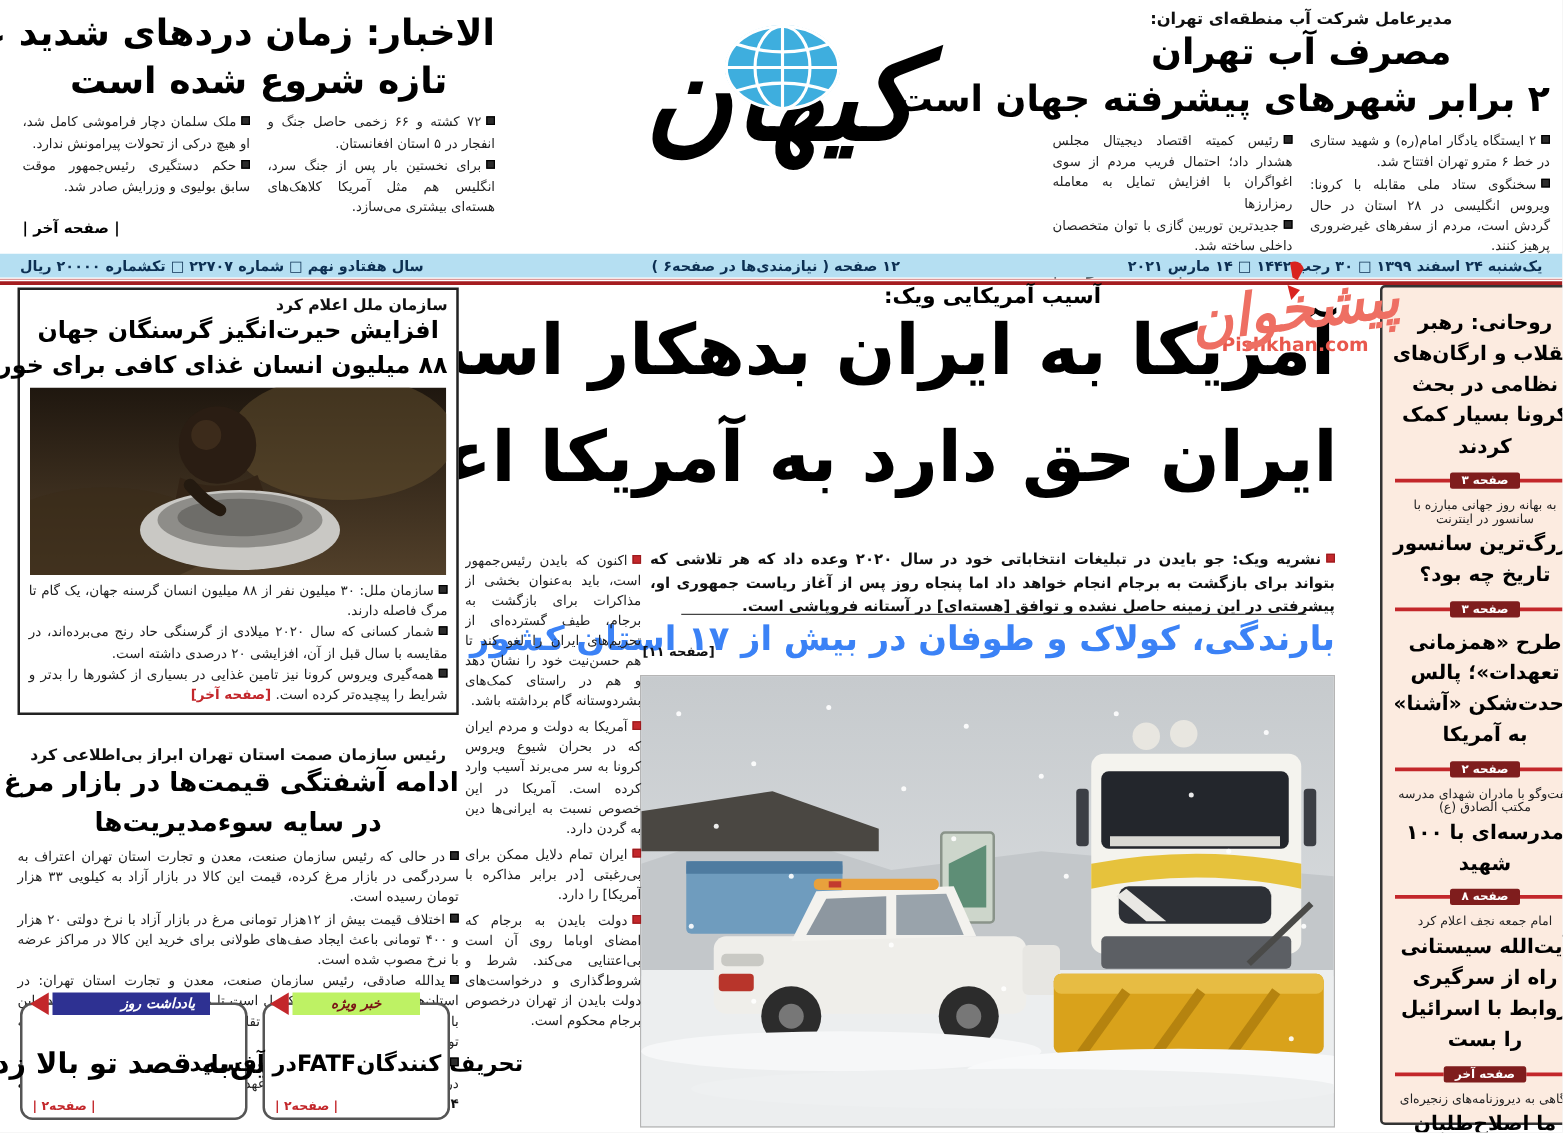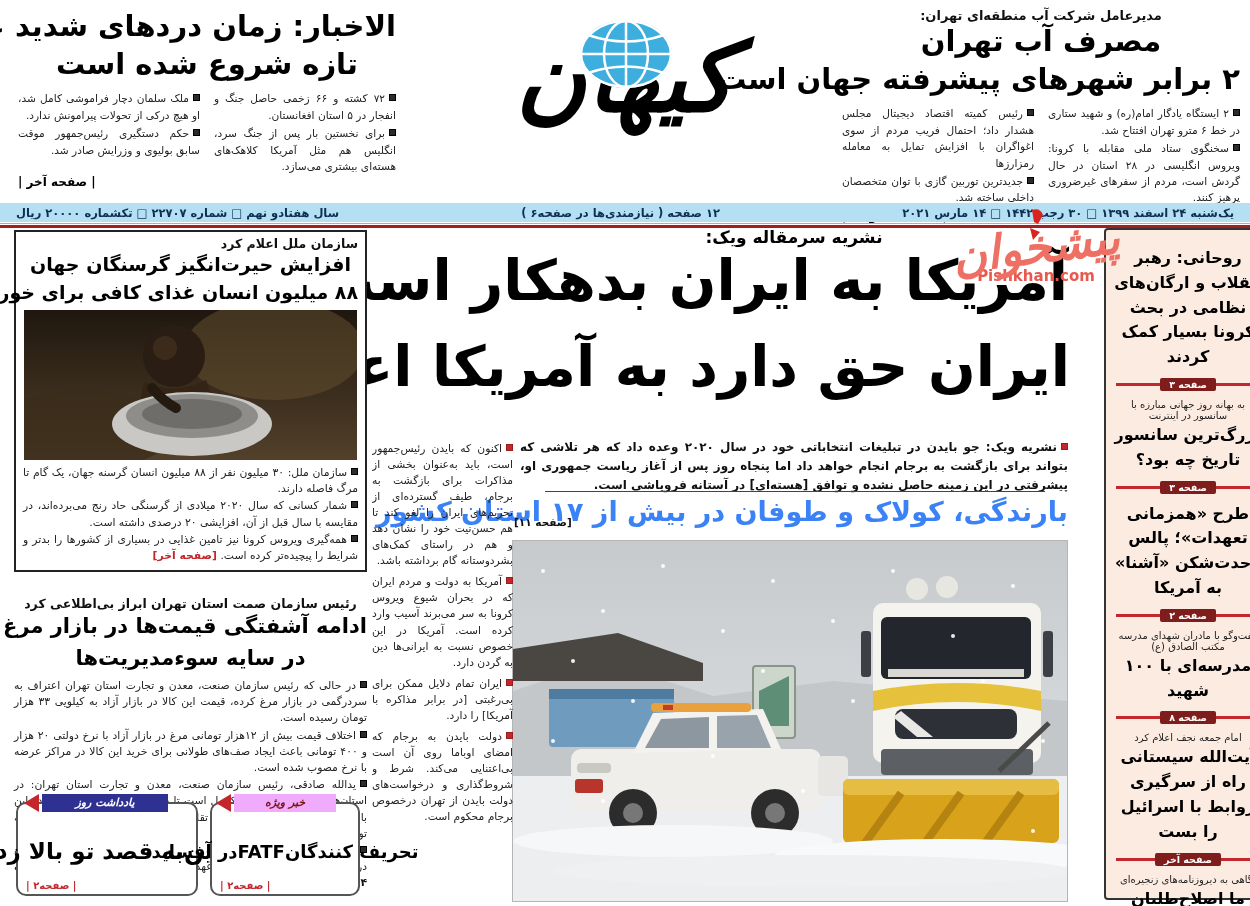--- a/index.html
+++ b/index.html
@@ -54,21 +54,21 @@
 
   #chicken { left:14px; top:596px; width:353px; }
   .chk-line { font-size:21px; font-weight:900; text-align:center; white-space:nowrap; line-height:1.5; color:#000; }
 
   
   .note-box { border:2px solid #555; border-radius:10px; background:#fff; }
   #note-box { left:16px; top:802px; width:182px; height:94px; }
   #special-box { left:210px; top:802px; width:150px; height:94px; }
   .box-label { position:absolute; top:-10px; right:14px; height:18px; line-height:18px; padding:0 12px; font-size:11px; font-weight:bold; font-style:italic; white-space:nowrap; }
   .label-blue { background:#2e3192; color:#fff; }
-  .label-gray { background:#f0abfc; color:#7a1416; }
+  .label-gray { background:#bef264; color:#7a1416; }
   .label-arrow { position:absolute; top:-10px; width:0; height:0; border-top:9px solid transparent; border-bottom:9px solid transparent; border-right:15px solid #c3272b; }
   .box-body { width:100%; height:100%; display:flex; flex-direction:row; justify-content:center; align-items:center; padding-top:6px; }
   #note-box .bx-line { font-size:23px; font-weight:900; line-height:1.35; color:#000; white-space:nowrap; }
   #special-box .bx-line { font-size:18px; font-weight:900; line-height:1.3; color:#000; white-space:nowrap; }
   .box-ref { position:absolute; left:8px; bottom:3px; font-size:10px; font-weight:bold; color:#c3272b; }
 
   
   #sidebar { left:1076px; top:228px; width:168px; height:672px; background:#fcebe0; border:2px solid #333; border-radius:4px; padding:16px 8px 8px; text-align:center;margin-left:28px; }
   .s-title { font-size:16px; font-weight:900; line-height:1.55; color:#000; }
   .s-kicker { font-size:10px; font-weight:normal; color:#222; margin-bottom:2px; }
@@ -132,21 +132,21 @@
     <span>۱۲ صفحه ( نیازمندی‌ها در صفحه۶ )</span>
     <span>سال هفتادو نهم □ شماره ۲۲۷۰۷ □ تکشماره ۲۰۰۰۰ ریال</span>
   </div>
   <div class="abs" id="rule-light"></div>
   <div class="abs" id="rule-dark"></div>
   <svg class="abs" id="pen-mark" width="22" height="34" viewBox="0 0 22 34">
     <path d="M6 2 q8 -3 11 5 l-5 9 l-4 -2 z" fill="#d9231f"></path>
     <path d="M4 20 l10 4 l-7 8 z" fill="#d9231f"></path>
   </svg>
 
-  <div class="abs" id="main-kicker">نشریه سرمقاله ویک:</div>
+  <div class="abs" id="main-kicker">آسیب آمریکایی ویک:</div>
   <div class="abs giant" id="main-h1">آمریکا به ایران بدهکار است</div>
   <div class="abs giant" id="main-h2">ایران حق دارد به آمریکا اعتماد نکند</div>
   <div class="abs" id="lead">
     <span class="sq red"></span><span>نشریه ویک: جو بایدن در تبلیغات انتخاباتی خود در سال ۲۰۲۰ وعده داد که هر تلاشی که بتواند برای بازگشت به برجام انجام خواهد داد اما پنجاه روز پس از آغاز ریاست جمهوری او، پیشرفتی در این زمینه حاصل نشده و توافق [هسته‌ای] در آستانه فروپاشی است.</span>
   </div>
   <div class="abs" id="div-line"></div>
   <div class="abs" id="weather-h">بارندگی، کولاک و طوفان در بیش از ۱۷ استان کشور</div>
   <div class="abs" id="weather-ref">[صفحه ۱۱]</div>
 
   <div class="abs" id="photo-frame">
@@ -275,21 +275,21 @@
     <div class="small-bullets" style="margin-top:4px;">
       <div class="b"><span class="sq"></span><span>در حالی که رئیس سازمان صنعت، معدن و تجارت استان تهران اعتراف به سردرگمی در بازار مرغ کرده، قیمت این کالا در بازار آزاد به کیلویی ۳۳ هزار تومان رسیده است.</span></div>
       <div class="b"><span class="sq"></span><span>اختلاف قیمت بیش از ۱۲هزار تومانی مرغ در بازار آزاد با نرخ دولتی ۲۰ هزار و ۴۰۰ تومانی باعث ایجاد صف‌های طولانی برای خرید این کالا در مراکز عرضه با نرخ مصوب شده است.</span></div>
       <div class="b"><span class="sq"></span><span>یدالله صادقی، رئیس سازمان صنعت، معدن و تجارت استان تهران: در استان‌های مختلف بازار تحت کنترل است تا مشخص شود که چه اتفاقی در این بازار افتاده و باید مشخص شود که تقاضای مرغ در بازار خیلی بالا رفته یا اینکه تولید با نقیصه‌ای مواجه است.</span></div>
       <div class="b"><span class="sq"></span><span>ما در وزارت صمت وظیفه نظارت بر خرده‌فروشی‌ها را داریم و این مسئولیت در سطح عمده‌فروشی و تولید بر عهده وزارت جهاد کشاورزی است.</span>
         <span class="ref-inline">[صفحه ۴]</span></div>
     </div>
   </div>
 
   <div class="abs note-box" id="note-box">
-    <span class="box-label label-blue" style="right:28px;left:24px;text-align:center;">یادداشت روز</span>
+    <span class="box-label label-blue" style="right:28px;left:24px;">یادداشت روز</span>
     <span class="label-arrow" style="left:6px;"></span>
     <div class="box-body">
       <div class="bx-line">تا آستین</div>
       <div class="bx-line">به قصد تو بالا زدیم ...</div>
     </div>
     <span class="box-ref">| صفحه۲ |</span>
   </div>
 
   <div class="abs note-box" id="special-box">
     <span class="box-label label-gray" style="right:22px;left:22px;text-align:center;">خبر ویژه</span>

